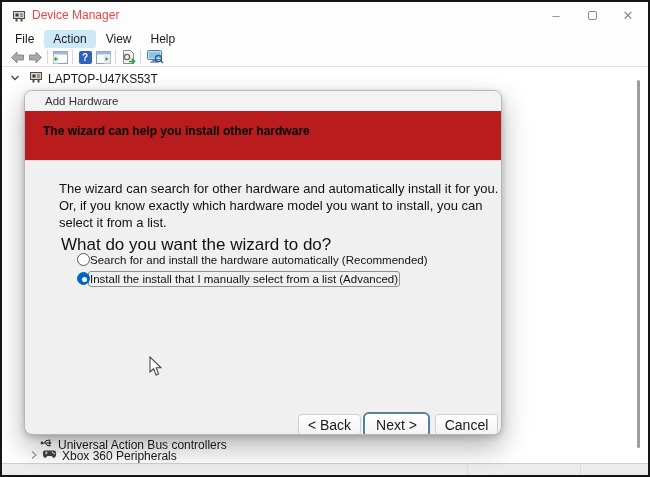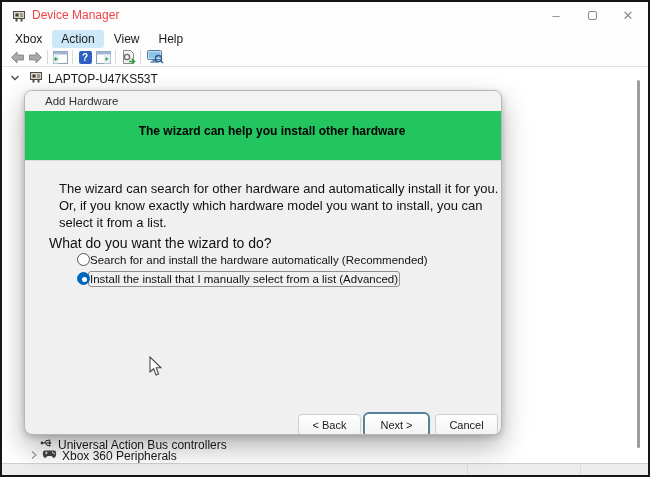--- a/index.html
+++ b/index.html
@@ -34,34 +34,34 @@
   .bottom-strip { position:absolute; left:0; top:396px; width:646px; height:12px; background:#ededed; border-top:1px solid #cfcfcf; z-index:3; }
   .strip-sep { position:absolute; top:1px; width:1px; height:11px; background:#dadada; }
   
   .dialog {
     position:absolute; left:22px; top:88px; width:478px; height:345px;
     background:#f0f0f0; border:1px solid #b6b6b6; border-radius:8px;
     box-shadow:0 12px 28px rgba(0,0,0,0.30), 0 2px 6px rgba(0,0,0,0.18);
     overflow:hidden; z-index:5;
   }
   .dlg-caption { height:20px; background:#f3f3f3; line-height:20px; padding-left:20px; font-size:11.5px; color:#333; }
-  .dlg-header { height:50px; background:#22c55e; border-bottom:1px solid #dcdcdc;text-align:center; }
+  .dlg-header { height:50px; background:#b91c1c; border-bottom:1px solid #dcdcdc; }
   .dlg-heading { padding:13px 0 0 18px; font-weight:bold; font-size:12px; color:#000; }
   .dlg-intro { position:absolute; left:34px; top:89px; width:442px; font-size:13px; line-height:17px; color:#111; }
-  .dlg-question { position:absolute; left:24px; top:144px; font-size:14px; color:#111;text-align:center; }
+  .dlg-question { position:absolute; left:36px; top:144px; font-size:17px; color:#111;text-align:center; }
   .radio-row { position:absolute; left:52px; display:flex; align-items:center; }
   .radio-circle { width:13px; height:13px; border-radius:50%; border:1px solid #595959; background:#fefefe; flex:0 0 auto; }
   .radio-circle.checked { border:1px solid #0067c0; background:#0067c0; position:relative; }
   .radio-circle.checked::after { content:""; position:absolute; left:4px; top:4px; width:5px; height:5px; border-radius:50%; background:#fff; }
   .radio-label { font-size:11.5px; color:#111; }
   .radio-label.focused { outline:1px solid #8f8f8f; outline-offset:1px; border-radius:1px; }
   .dlg-btn {
     position:absolute; top:323px; width:63px; height:22px;
     background:linear-gradient(#fefefe,#f3f3f3); border:1px solid #cfcfcf; border-radius:4px;
-    display:flex; align-items:center; justify-content:center; font-size:11px; color:#1a1a1a;
+    display:flex; align-items:center; justify-content:center; font-size:14px; color:#1a1a1a;
   }
   .dlg-btn.default { box-shadow:0 0 0 2px #56819a; border-color:#ffffff; }
   
   .cursor { position:absolute; left:147px; top:354px; z-index:9; }
 </style>
 </head>
 <body>
 
 <div id="screen">
 
@@ -80,21 +80,21 @@
     <div class="win-controls">
       <div class="win-btn">–</div>
       <div class="win-btn">
           <span class="max-box"></span>
         </div>
       <div class="win-btn">✕</div>
     </div>
   </div>
 
   <div class="menubar">
-    <span class="menu-item">Xbox</span>
+    <span class="menu-item">File</span>
     <span class="menu-item active">Action</span>
     <span class="menu-item">View</span>
     <span class="menu-item">Help</span>
   </div>
 
   <div class="toolbar">
     <span class="tb-btn">
       <svg width="15" height="13" viewBox="0 0 15 13">
           <path d="M7,1 L1.5,6.5 L7,12 L7,9 L13.5,9 L13.5,4 L7,4 Z" fill="#a9a9a9" stroke="#7e7e7e" stroke-width="0.8"></path>
         </svg>

